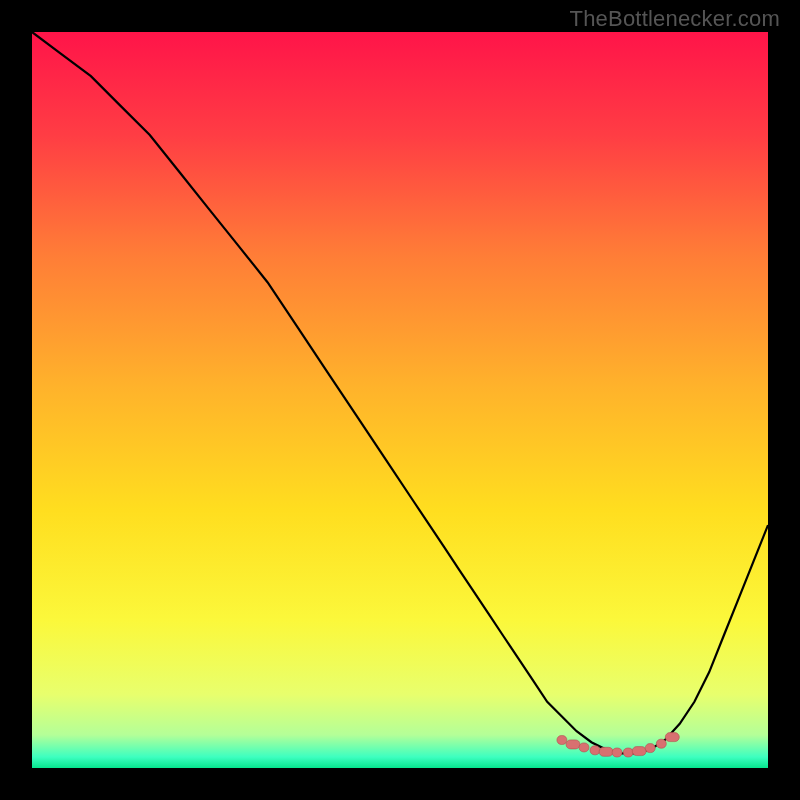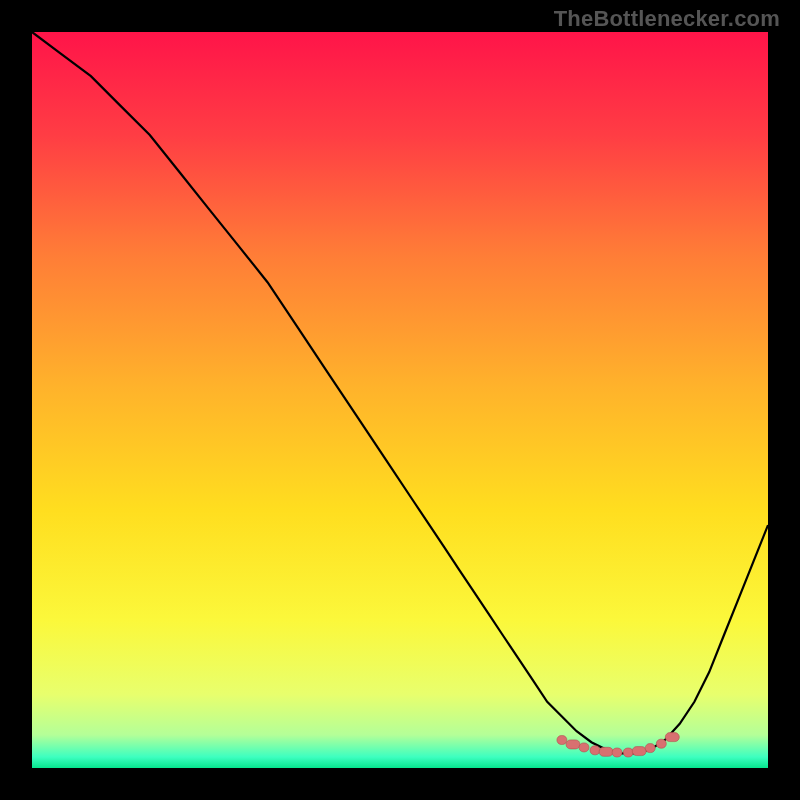--- a/index.html
+++ b/index.html
@@ -16,21 +16,21 @@
     width: 800px;
     height: 800px;
     background: #000000;
   }
   .attribution {
     position: absolute;
     top: 6px;
     right: 20px;
     color: #555555;
     font-size: 22px;
-    font-weight: 700;
+    font-weight: 400;
     letter-spacing: 0.2px;
   }
   .plot-wrap {
     position: absolute;
     left: 32px;
     top: 32px;
     width: 736px;
     height: 736px;
     background: #000000;
   }

